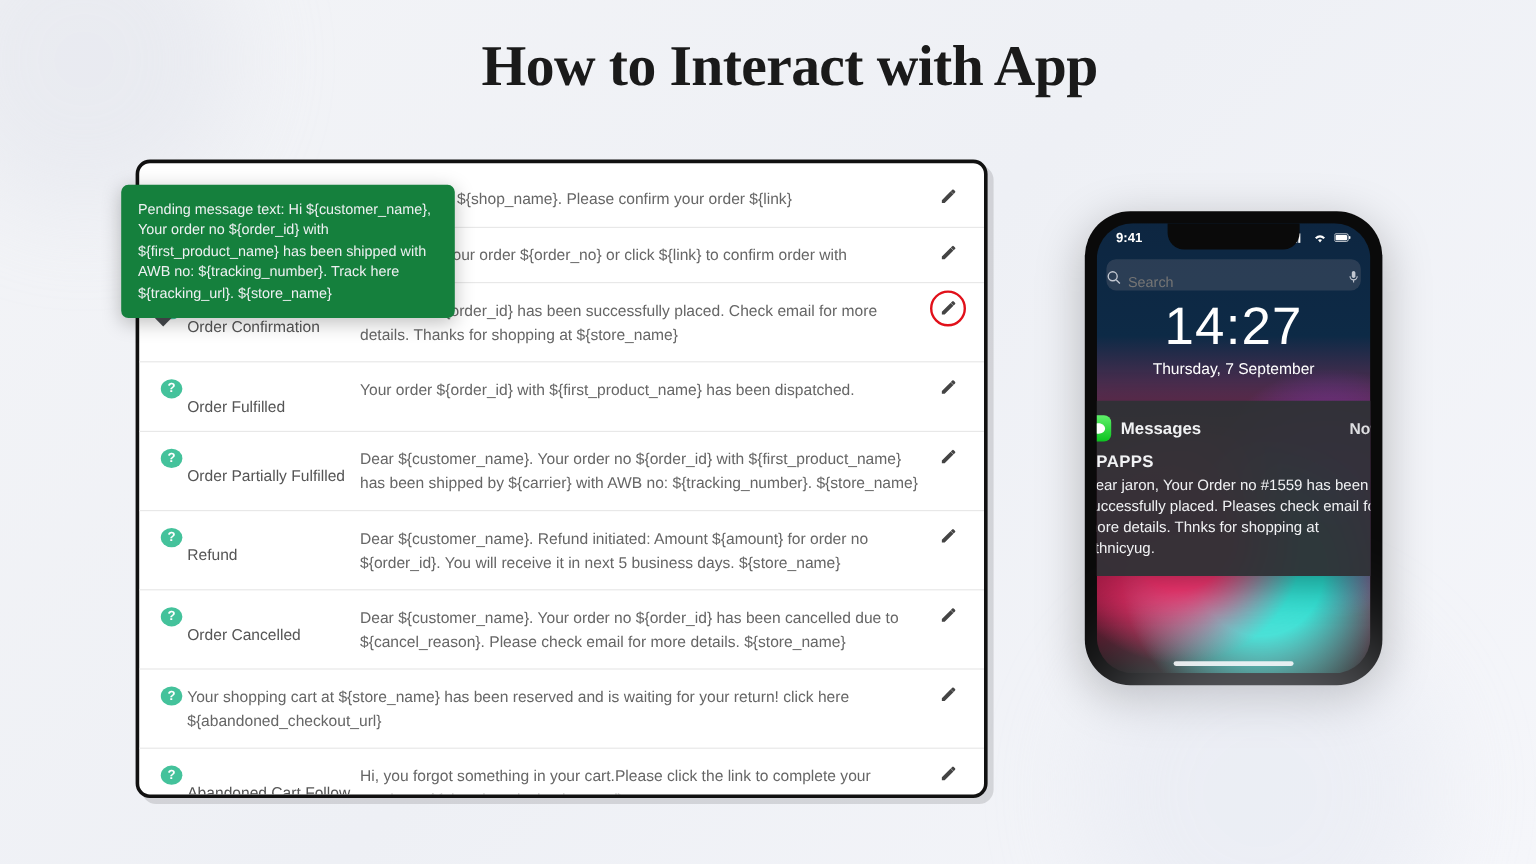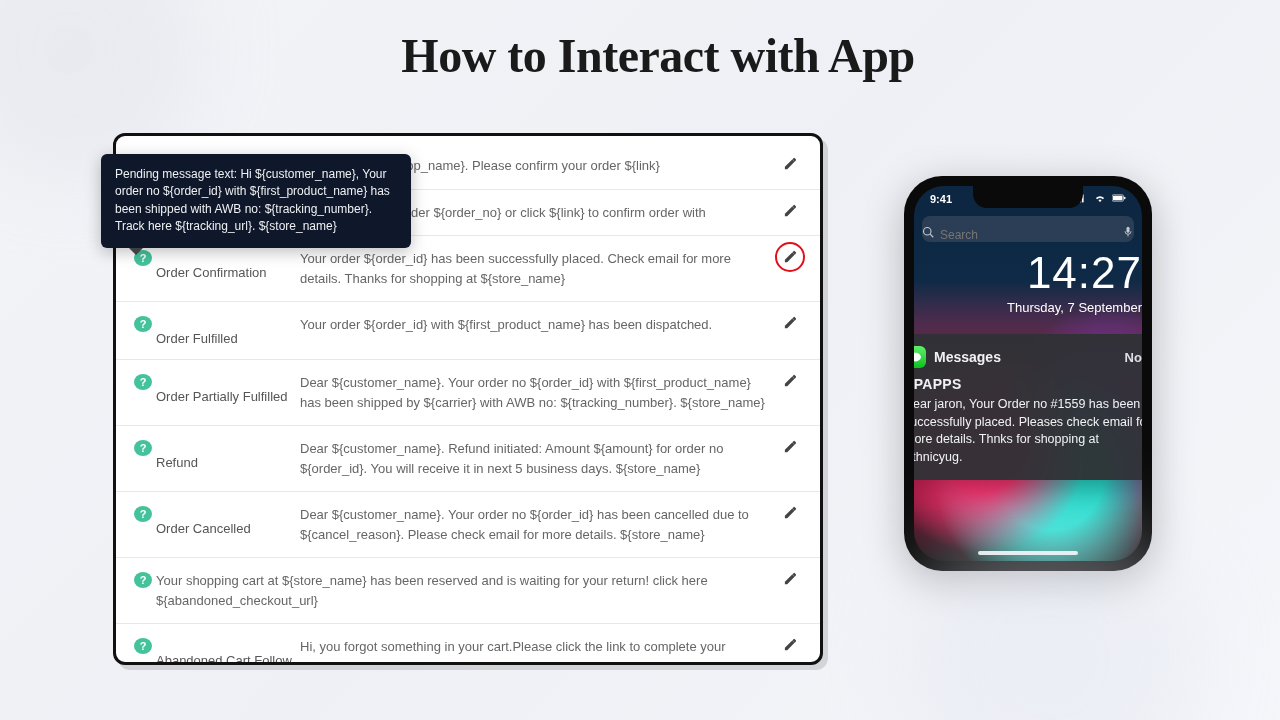--- a/index.html
+++ b/index.html
@@ -86,22 +86,22 @@
     border: 2px solid #e1101a;
     border-radius: 50%;
     left: 50%; top: 50%;
     transform: translate(-50%, -50%);
   }
 
   
   .tooltip {
     position: absolute;
     left: -8px; top: 24px;
-    width: 310px;
-    background: #0f172a;
+    width: 278px;
+    background: #15803d;
     color: #eef0f2;
     font-size: 12px;
     line-height: 1.45;
     padding: 12px 14px;
     border-radius: 6px;
     z-index: 20;
     box-shadow: 0 4px 16px rgba(0,0,0,.25);
   }
   .tooltip::after {
     content: "";
@@ -164,21 +164,21 @@
     padding: 0 0;
     gap: 6px;
     color: #d4d8e0;
   }
   .search input {
     flex: 1; background: transparent; border: none; outline: none; color: #d4d8e0; font-size: 12px;
   }
   .search svg { width: 12px; height: 12px; opacity: .9; }
   .clock {
     position: absolute; top: 62px; left: 0; right: 0;
-    text-align: right; color: #fff;
+    text-align: center; color: #fff;
   }
   .clock .time { font-size: 44px; font-weight: 300; letter-spacing: 1px; }
   .clock .date { font-size: 13px; margin-top: 2px; font-weight: 400; }
 
   .notif {
     position: absolute; top: 148px;
     left: -24px; right: -24px;
     background: rgba(47,49,53,.96);
     border-radius: 12px;
     padding: 12px 14px 14px 14px;

